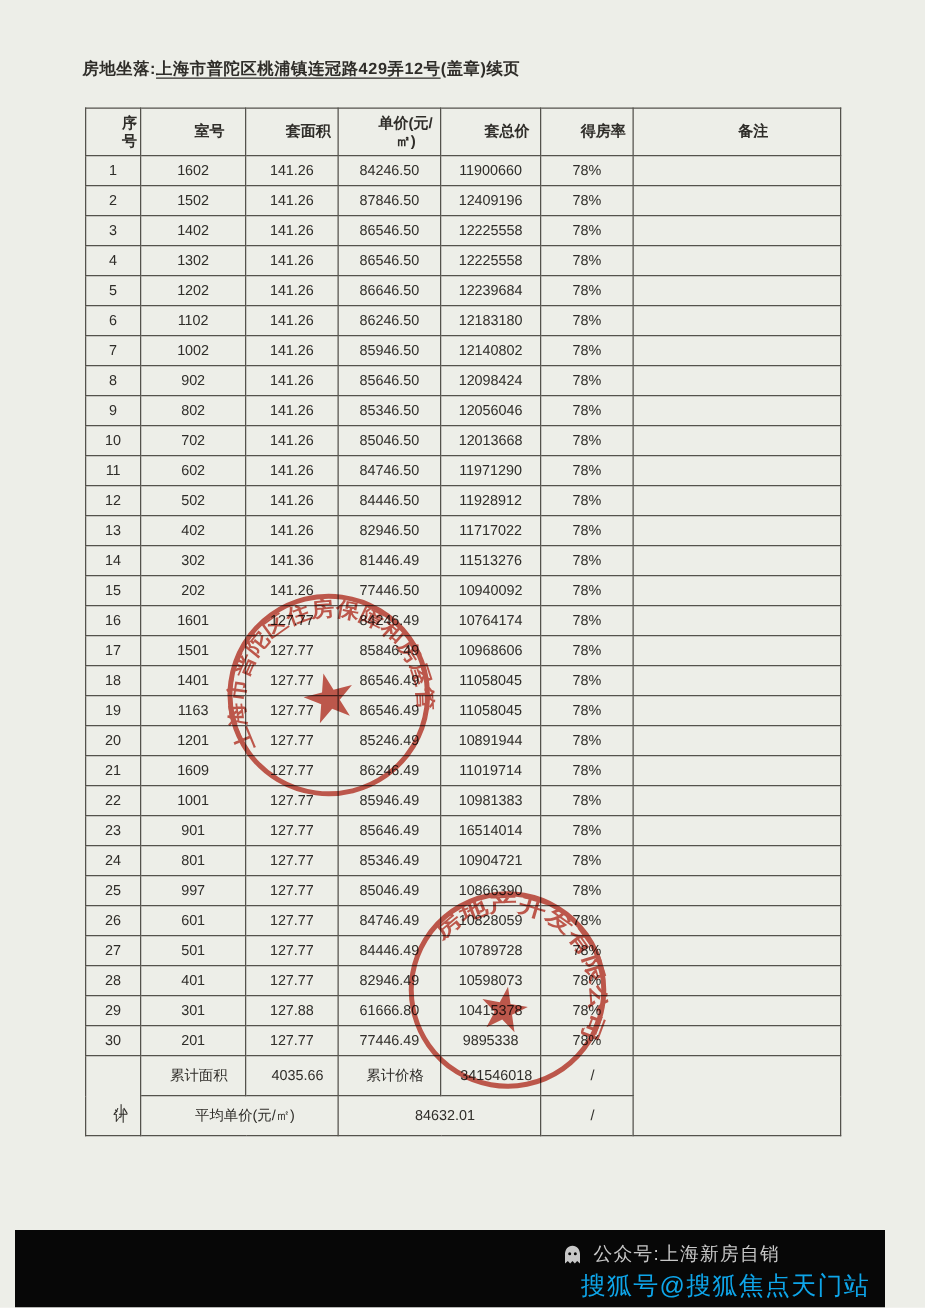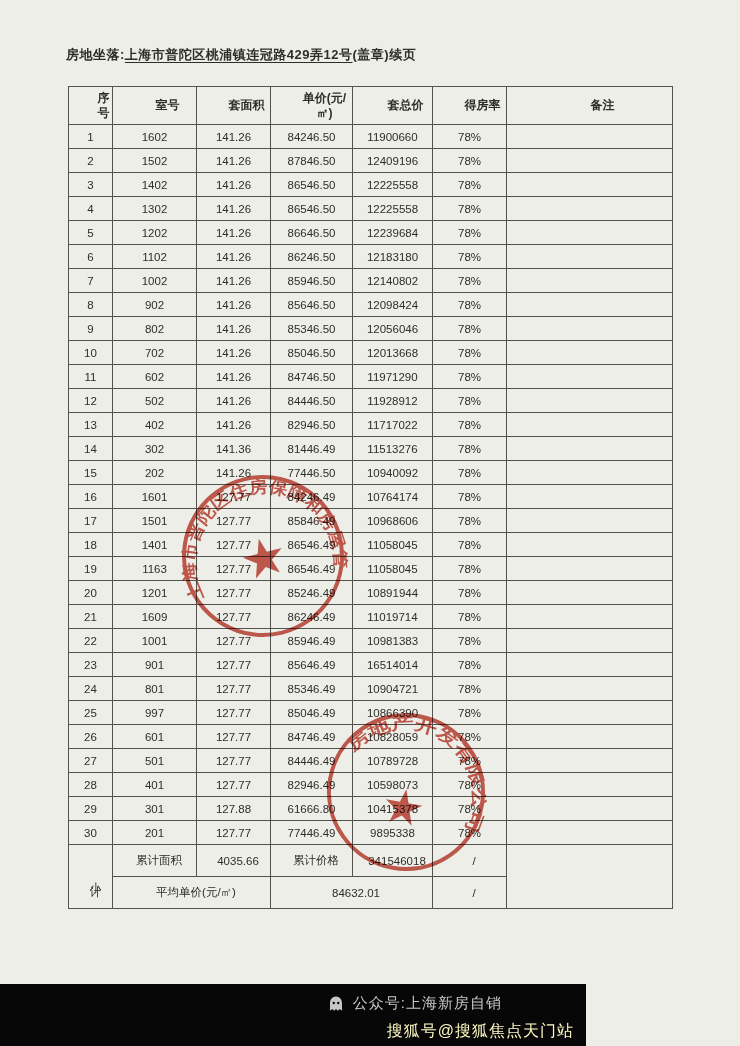--- a/index.html
+++ b/index.html
@@ -55,37 +55,37 @@
     font-weight: normal;
   }
   .stamp {
     position: absolute;
     mix-blend-mode: multiply;
     opacity: 0.82;
     pointer-events: none;
   }
   .footer-bar {
     position: absolute;
-    left: 0; bottom: 0;
-    width: 586px; height: 62px;
+    left: 12px; bottom: 0;
+    width: 696px; height: 62px;
     background: #070707;
   }
   .footer-line1 {
     position: absolute;
     right: 84px; top: 10px;
     display: flex; align-items: center; gap: 8px;
     color: #c7c7c7;
     font-size: 15px;
     letter-spacing: 1px;
   }
   .footer-line2 {
     position: absolute;
     right: 12px; bottom: 4px;
-    color: #fef9c3;
-    font-size: 16px;
+    color: #0ea5e9;
+    font-size: 20px;
     letter-spacing: 1px;
   }
 </style>
 </head>
 <body>
 
 <div class="title-line">
   <span>房地坐落:</span><span class="addr">上海市普陀区桃浦镇连冠路429弄12号</span><span>(盖章)续页</span>
 </div>
 

